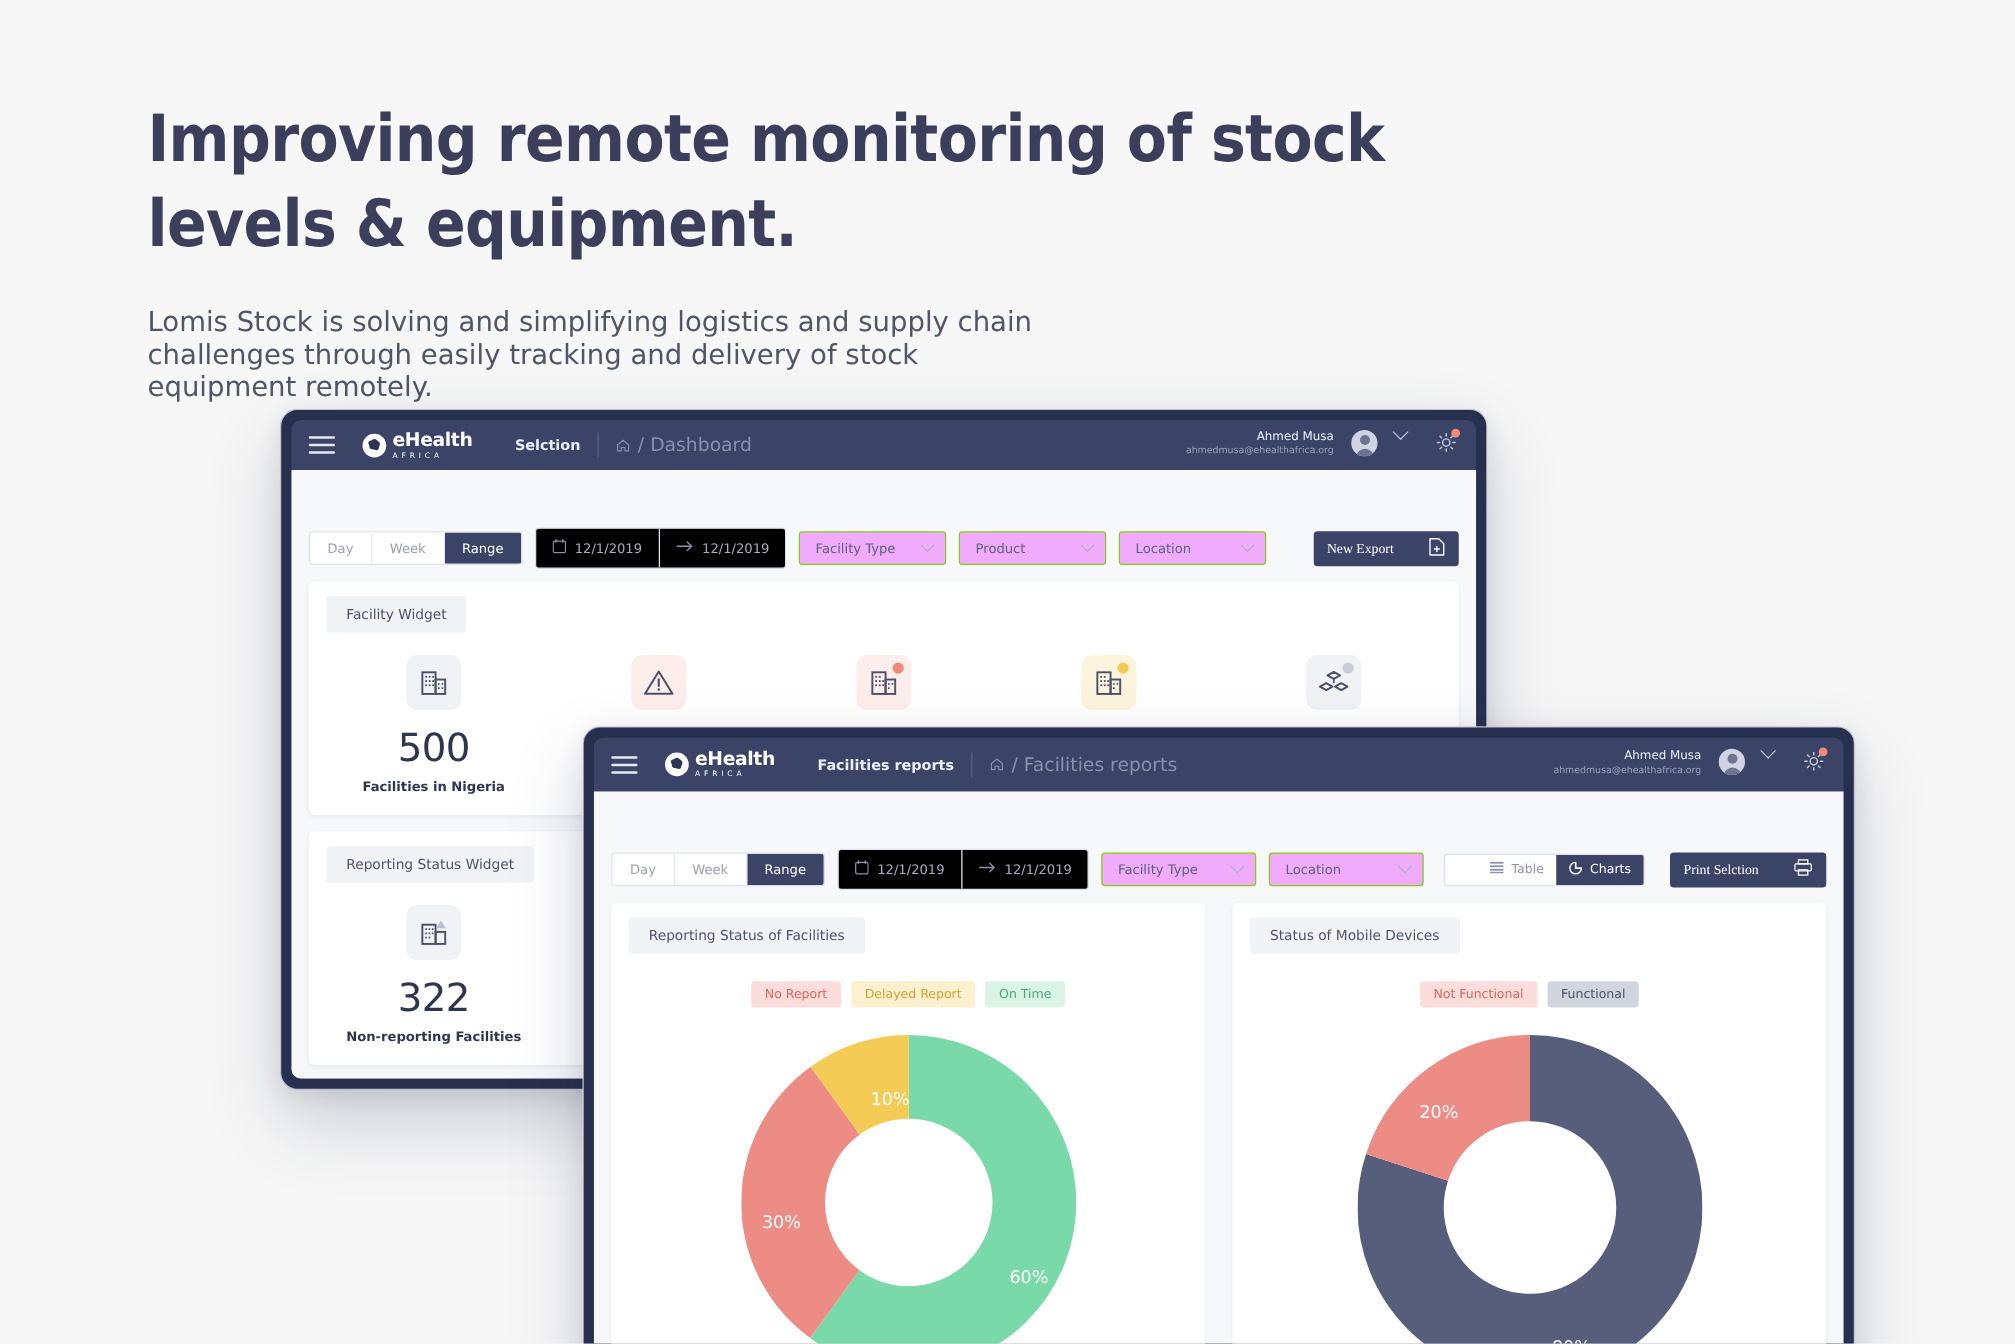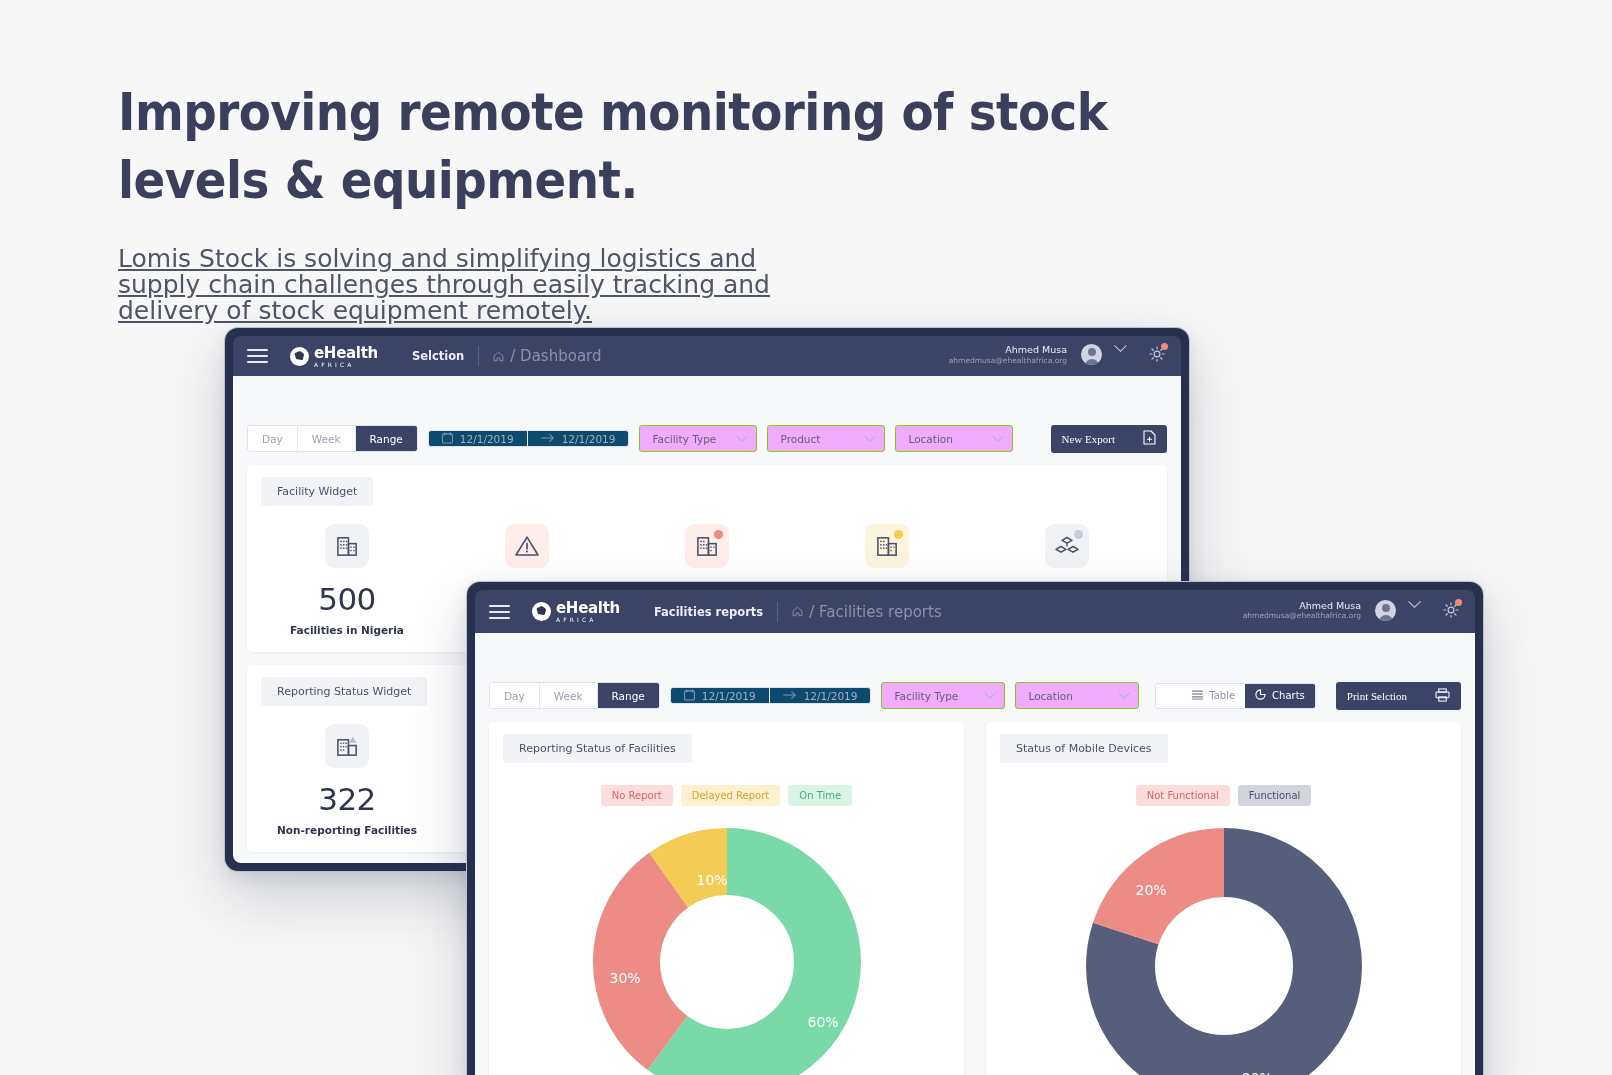--- a/index.html
+++ b/index.html
@@ -29,26 +29,25 @@
     font-weight: 700;
     color: #3b3f5c;
     letter-spacing: -0.5px;
     font-stretch: condensed;
     font-family: "DejaVu Sans", sans-serif;
     max-width: 1000px;
   }
 
   .subline {
     margin-top: 32px;
-    font-size: 25px;
+    font-size: 22px;
     line-height: 26px;
     color: #4e5668;
     font-family: "DejaVu Sans", sans-serif;
     max-width: 720px;
-    text-decoration: underline;
   }
 
   
   .window {
     position: absolute;
     background: #fbfbfc;
     border-radius: 14px;
     box-shadow: 0 26px 60px rgba(40,48,80,0.20), 0 6px 18px rgba(40,48,80,0.10);
     overflow: hidden;
     border: 1px solid rgba(255,255,255,0.7);
@@ -135,21 +134,21 @@
   .segmented { display: flex; height: 27px; border-radius: 3px; overflow: hidden; border: 1px solid #dfe2ea; background:#fff; }
   .seg {
     padding: 0 14px; display:flex; align-items:center; justify-content:center;
     font-size: 10.5px; color: #9aa0b4; background: #fff; cursor:pointer;
     border-right: 1px solid #e6e8ef; font-family:"DejaVu Sans", sans-serif;
   }
   .seg:last-child { border-right: none; }
   .seg.active { background: #3b4367; color: #fff; }
 
   .datebox {
-    display:flex; align-items:center; height:17px; background:#0c4a6e;
+    display:flex; align-items:center; height:33px; background:#000000;
     border:1px solid #dfe2ea; border-radius:3px; overflow:hidden;
   }
   .date-cell { display:flex; align-items:center; gap:7px; padding: 0 13px; height:100%; font-size:10.5px; color:#a8adc0; font-family:"DejaVu Sans", sans-serif;}
   .date-cell + .date-cell { border-left:1px solid #e6e8ef; }
 
   .select {
     display:flex; align-items:center; justify-content:space-between;
     height:27px; background:#f0abfc; border:1px solid #84cc16; border-radius:3px;
     padding: 0 10px 0 12px; font-size:10.5px; color:#5d6378; cursor:pointer;
     font-family:"DejaVu Sans", sans-serif;

